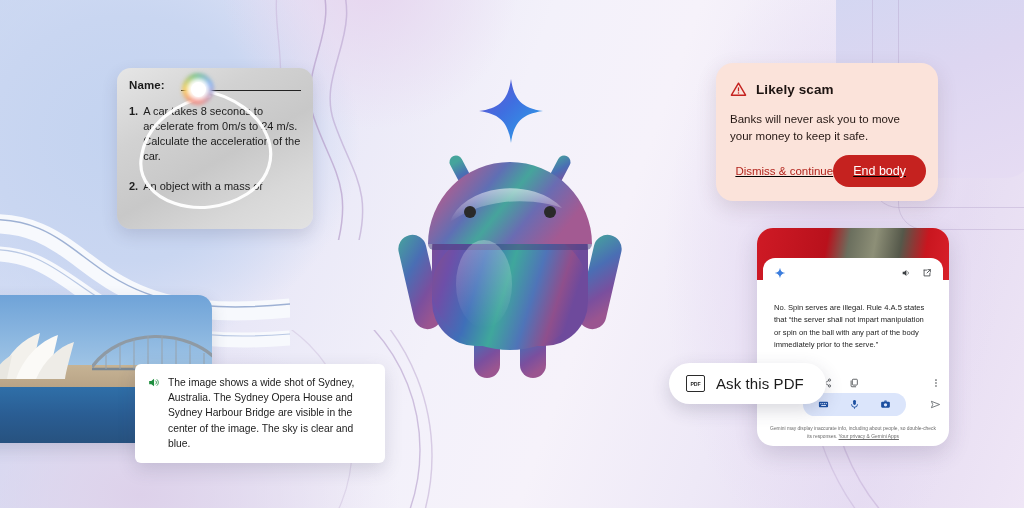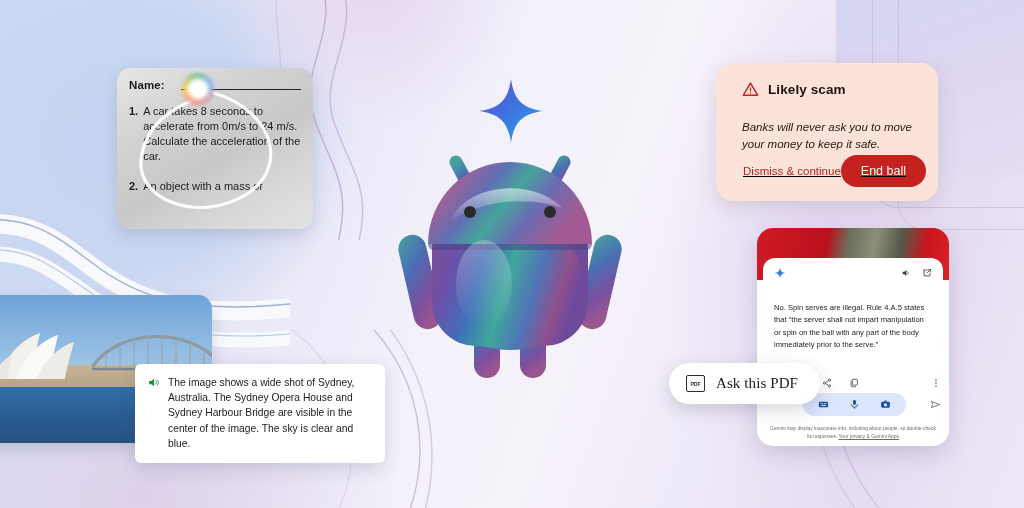--- a/index.html
+++ b/index.html
@@ -71,21 +71,21 @@
   #worksheet-card {
     left: 117px; top: 68px;
     width: 196px; height: 161px;
     border-radius: 14px;
     background: linear-gradient(150deg, #e6e6e6 0%, #d2d2d2 30%, #c8c8c8 55%, #d8d8d8 78%, #e2e2e2 100%);
     box-shadow: 0 6px 16px rgba(70,60,95,.16);
     overflow: hidden;
     padding: 11px 12px 0 12px;
   }
   .ws-name-row {
-    display: flex; align-items: flex-start; gap: 16px;
+    display: flex; align-items: flex-end; gap: 16px;
     font-size: 11.5px; font-weight: 700; color: #1b1b1b;
     letter-spacing: .1px;
   }
   .ws-rule { flex: 1; border-bottom: 1.4px solid #222; height: 11px; }
   .ws-q {
     display: flex; gap: 5px;
     font-size: 11px; line-height: 1.37; color: #1d1d1d;
     margin-top: 13px;
   }
   .ws-q .num { font-weight: 700; }
@@ -106,27 +106,27 @@
   }
   .cts-loop { position: absolute; left: 0; top: 0; width: 196px; height: 161px; }
 
   
   #scam-card {
     left: 716px; top: 63px;
     width: 222px; height: 138px;
     border-radius: 17px;
     background: #fbe3da;
     box-shadow: 0 7px 20px rgba(90,60,70,.15);
-    padding: 18px 17px 0 26px;
+    padding: 18px 17px 0 14px;
   }
   .scam-head { display: flex; align-items: center; gap: 9px; }
   .scam-title { font-size: 13.5px; font-weight: 700; color: #1d1411; letter-spacing: .1px; }
   .scam-body {
-    margin-top: 21px; font-size: 11.5px; line-height: 1.45;
-    color: #251814; max-width: 186px; font-style: italic;
+    margin-top: 13px; font-size: 11.5px; line-height: 1.45;
+    color: #251814; max-width: 186px;
   }
   .scam-actions {
     position: absolute; left: 17px; right: 12px; bottom: 14px;
     display: flex; align-items: center; justify-content: flex-end; text-decoration: underline;
   }
   .dismiss-btn {
     font-size: 11.5px; color: #b3261e; font-weight: 400;
     background: none; border: none; cursor: pointer;
     font-family: "Liberation Sans", sans-serif;
   }
@@ -206,21 +206,21 @@
   .disclaimer u { text-decoration: underline; }
 
   #ask-pdf-pill {
     left: 669px; top: 363px;
     display: flex; align-items: center; gap: 11px;
     background: #fff;
     border-radius: 999px;
     box-shadow: 0 6px 18px rgba(60,60,90,.20);
     padding: 12px 22px 12px 17px;
   }
-  .ask-pdf-label { font-size: 15px; color: #1b1b1b; letter-spacing: .1px; font-family: Liberation Serif, serif; }
+  .ask-pdf-label { font-size: 15px; color: #1b1b1b; letter-spacing: .1px; }
   .pdf-glyph {
     width: 19px; height: 17px; border: 1.7px solid #2b2b2b; border-radius: 2px;
     display: flex; align-items: center; justify-content: center;
     font-size: 5.2px; font-weight: 700; color: #2b2b2b; letter-spacing: -.2px;
   }
 
   
   #mascot { left: 398px; top: 138px; width: 224px; height: 240px; }
   #sparkle { left: 478px; top: 78px; width: 66px; height: 66px; }
 </style>
@@ -291,21 +291,21 @@
       <svg width="17" height="17" viewBox="0 0 24 24">
         <path d="M12 3 L22 20 H2 Z" fill="none" stroke="#c5221f" stroke-width="2" stroke-linejoin="round"></path>
         <rect x="11.1" y="9" width="1.8" height="5.6" fill="#c5221f"></rect>
         <rect x="11.1" y="16" width="1.8" height="1.8" fill="#c5221f"></rect>
       </svg>
       <span class="scam-title">Likely scam</span>
     </div>
     <div class="scam-body">Banks will never ask you to move your money to keep it safe.</div>
     <div class="scam-actions">
       <button class="dismiss-btn">Dismiss &amp; continue</button>
-      <button class="endcall-btn">End ball</button>
+      <button class="endcall-btn">End body</button>
     </div>
   </div>
 
   <div class="card" id="sydney-photo">
     <div class="sky"></div>
     <div class="shore"></div>
     <div class="water"></div>
     <svg class="opera" viewBox="0 0 118 60">
       <path d="M6 56 C 14 32, 30 16, 48 10 C 44 28, 40 44, 38 56 Z" fill="#f3f1ec"></path>
       <path d="M24 56 C 32 34, 48 18, 66 12 C 62 30, 58 46, 56 56 Z" fill="#fbfaf7"></path>

